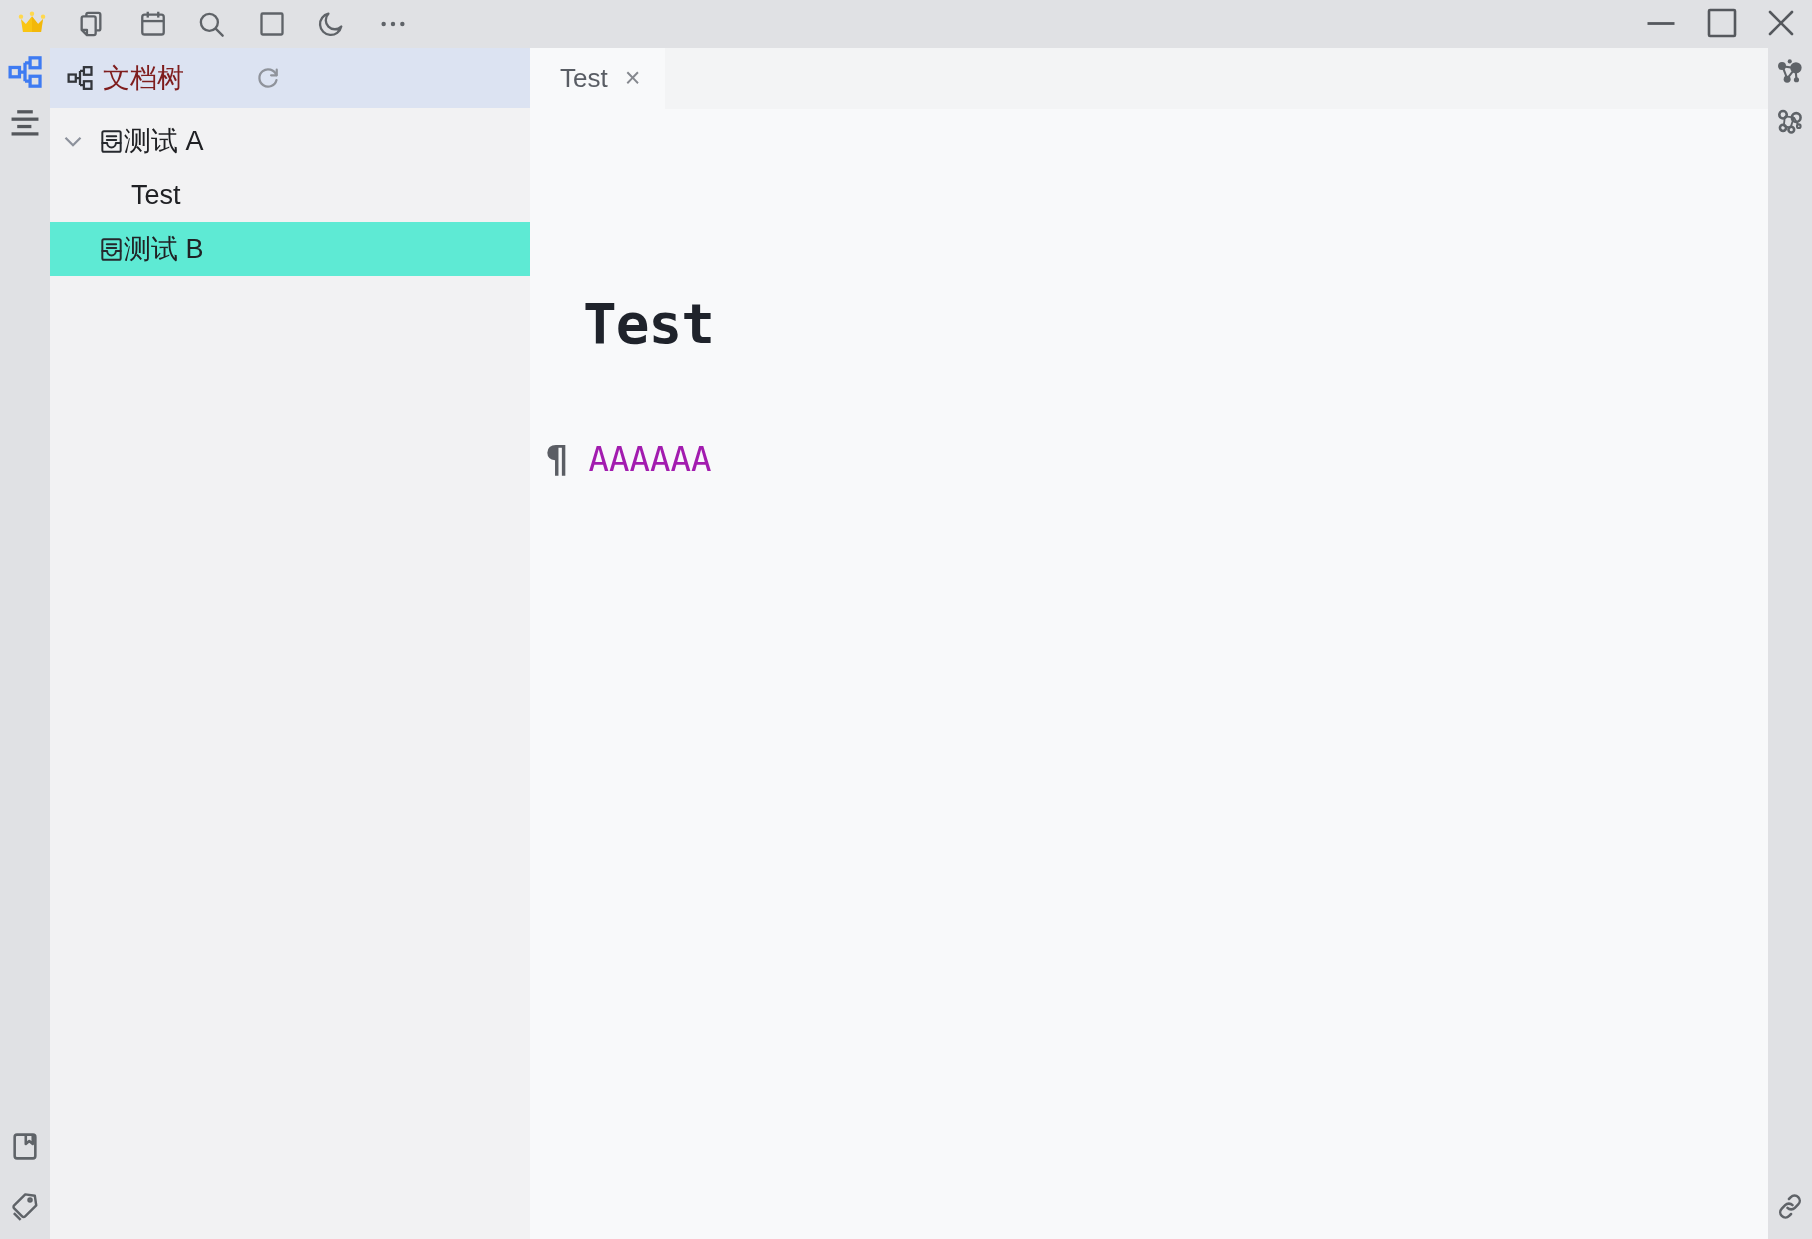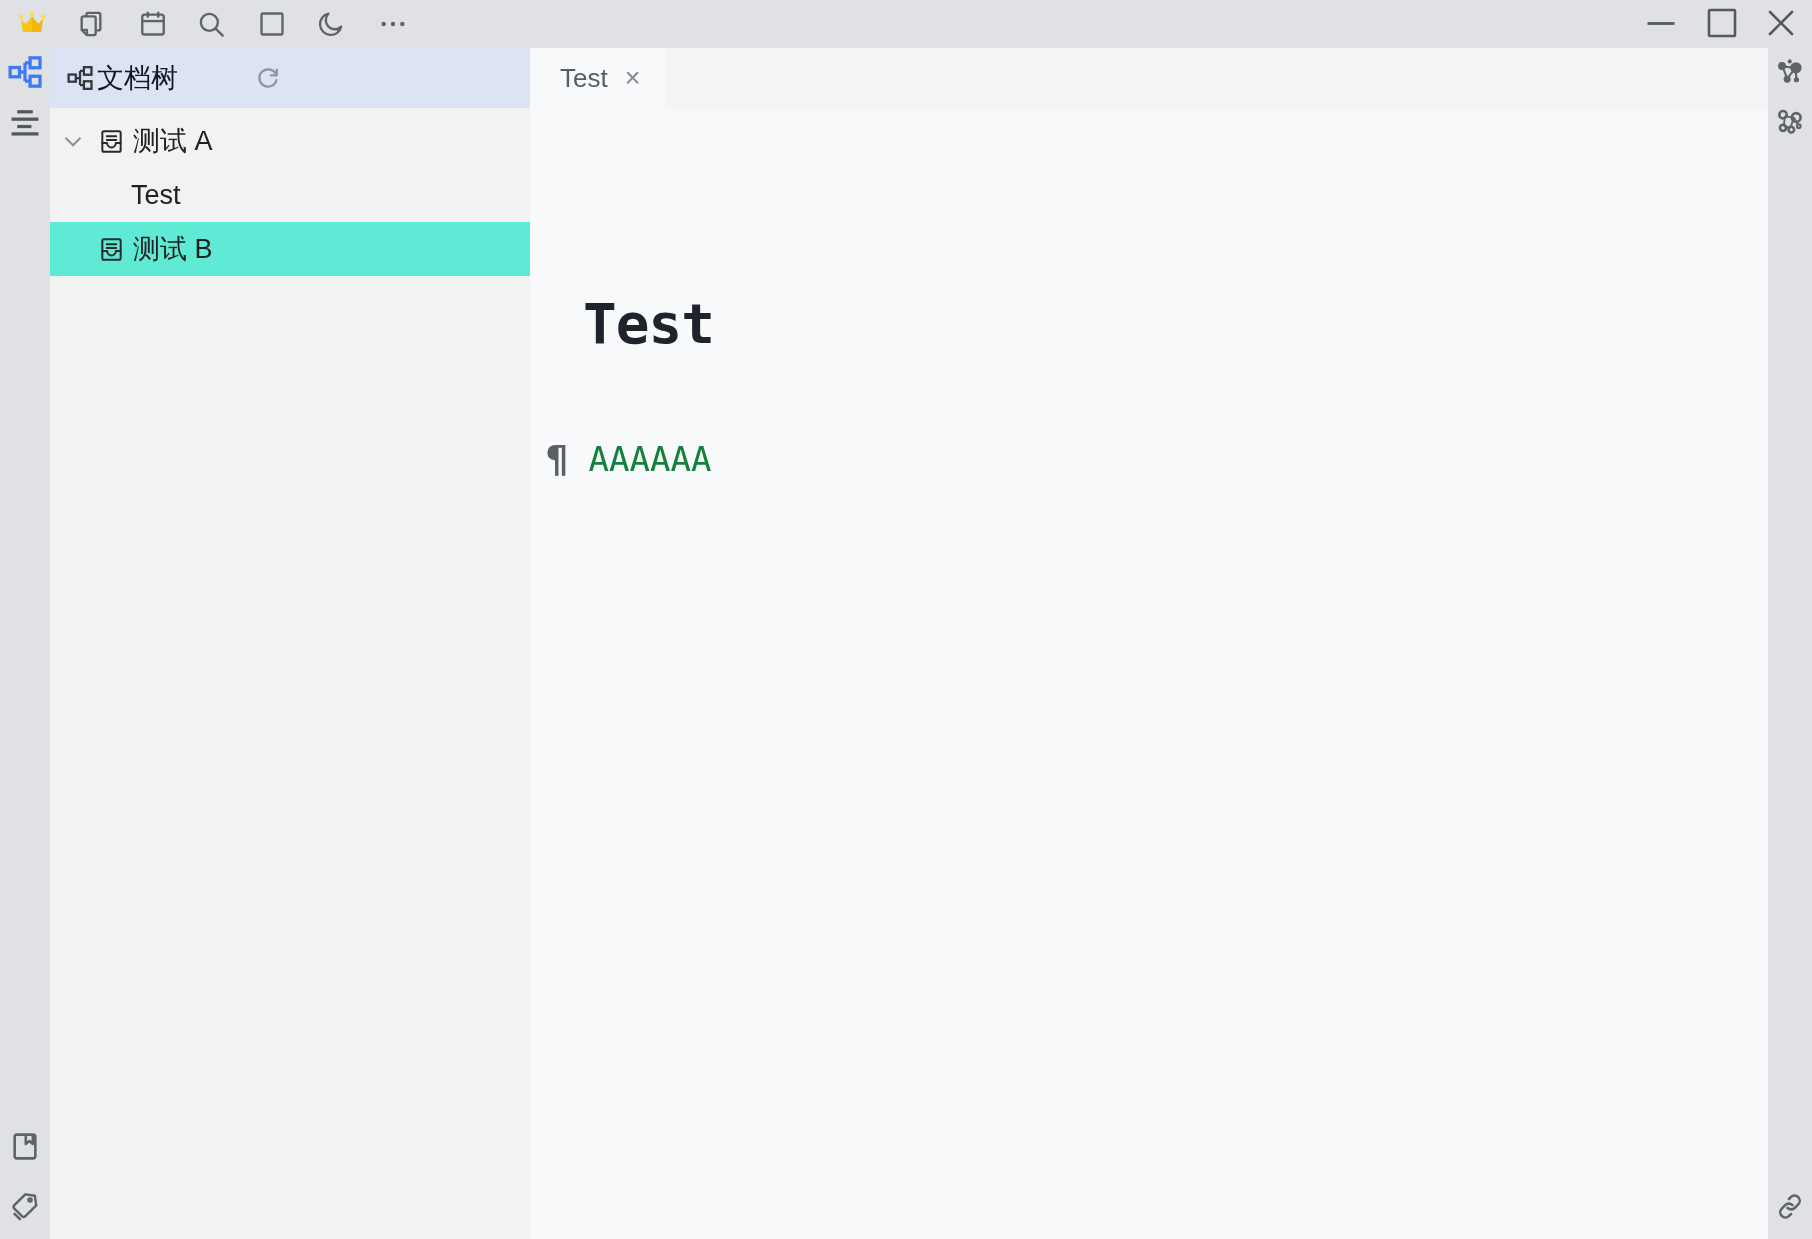--- a/index.html
+++ b/index.html
@@ -29,32 +29,32 @@
   .dock-icon { position:absolute; left:50%; transform:translateX(-50%); display:flex; }
   
   .tree-panel {
     position:absolute; left:50px; top:48px; bottom:0; width:480px;
     background:#f2f2f3;
   }
   .tree-header {
     height:60px; background:#dce3f2;
     display:flex; align-items:center; padding-left:17px; position:relative;
   }
-  .tree-header-label { font-size:27px; color:#0f172a; margin-left:4px; }
+  .tree-header-label { font-size:27px; color:#7f1d1d; margin-left:10px; }
   .refresh-btn { position:absolute; left:204px; top:50%; transform:translateY(-50%); display:flex; }
   .tree-body { padding-top:6px; }
   .tree-row {
     height:54px; display:flex; align-items:center;
     font-size:27px; color:#202124; cursor:default;
   }
   .tree-row.selected { background:#5eead4; }
   .chev { margin-left:14px; width:18px; display:flex; }
   .nb-icon { margin-left:17px; display:flex; }
   .nb-icon.no-chev { margin-left:49px; }
-  .tree-label { margin-left:9px; white-space:nowrap; }
+  .tree-label { white-space:nowrap; }
   .tree-label.doc-child { margin-left:81px; }
   
   .editor { position:absolute; left:530px; top:48px; right:44px; bottom:0; background:#f8f9fa; }
   .tabbar { height:61px; background:#f3f4f5; display:flex; }
   .tab {
     width:135px; height:61px; background:#f8f9fa;
     display:flex; align-items:center; padding-left:30px;
     font-size:26px; color:#595d64; cursor:default;
   }
   .tab-close { margin-left:17px; font-size:27px; color:#85888e; line-height:1; }
@@ -66,21 +66,21 @@
     cursor:text;
   }
   .para { position:absolute; left:15px; top:330px; display:flex; align-items:center; }
   .pilcrow {
     font-family:"DejaVu Sans",sans-serif; font-weight:700;
     font-size:37px; color:#5b5e64; line-height:1;
   }
   .para-text {
     margin-left:20px;
     font-family:"DejaVu Sans Mono","Liberation Mono",monospace;
-    font-size:34px; color:#15803d; cursor:text;
+    font-size:34px; color:#a21caf; cursor:text;
   }
   svg { display:block; }
 </style>
 </head>
 <body>
 
 <div class="toolbar">
   <div class="tb-icon" style="left:32px">
     <svg width="30" height="27" viewBox="0 0 24 22">
       <circle cx="3" cy="5" r="1.8" fill="#ffd84d"></circle>

